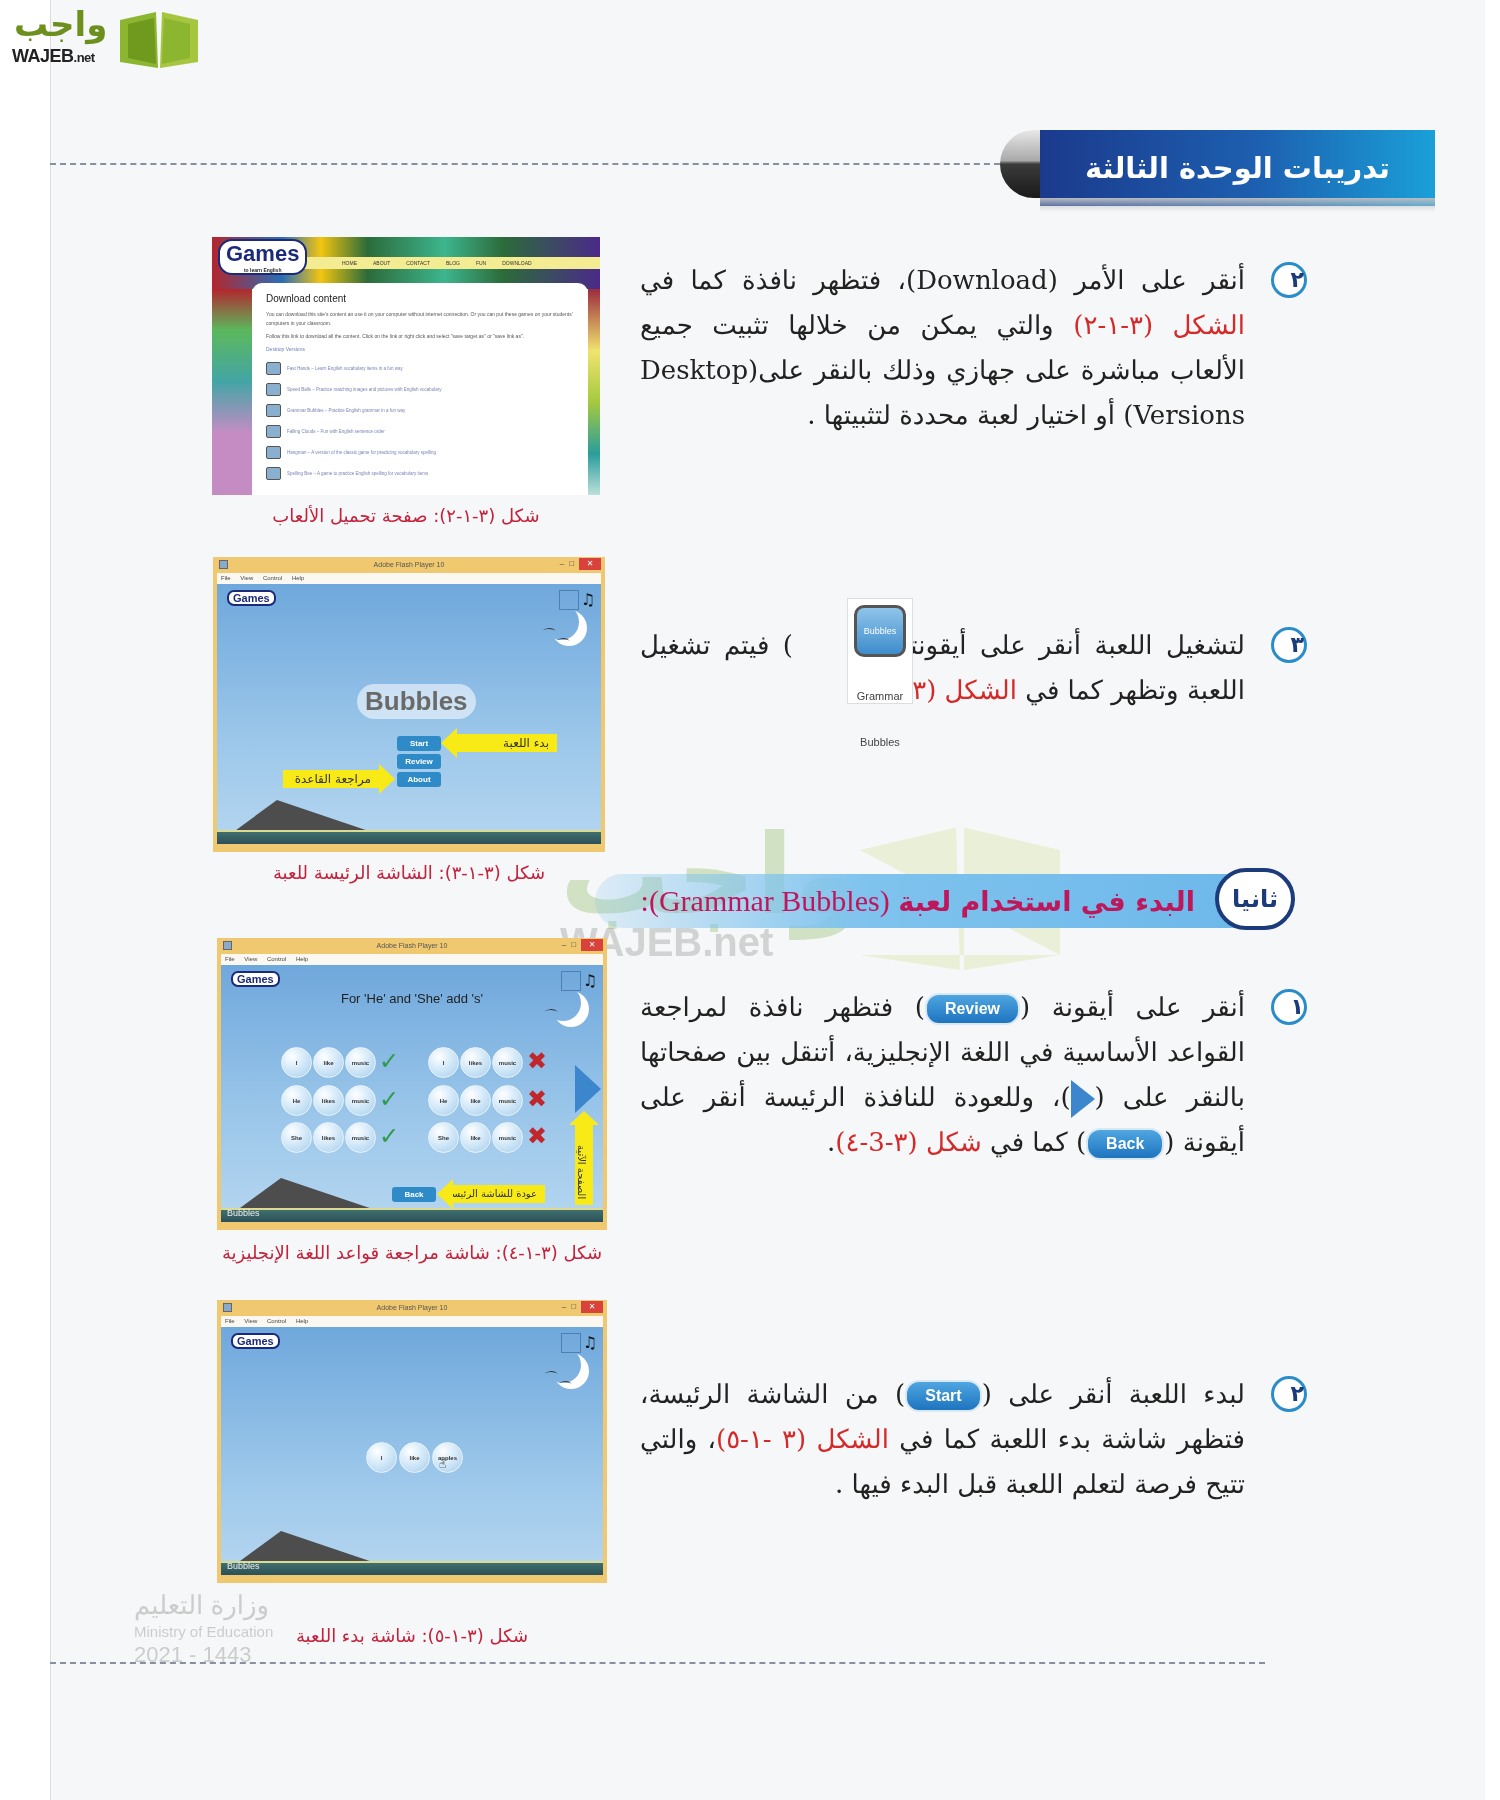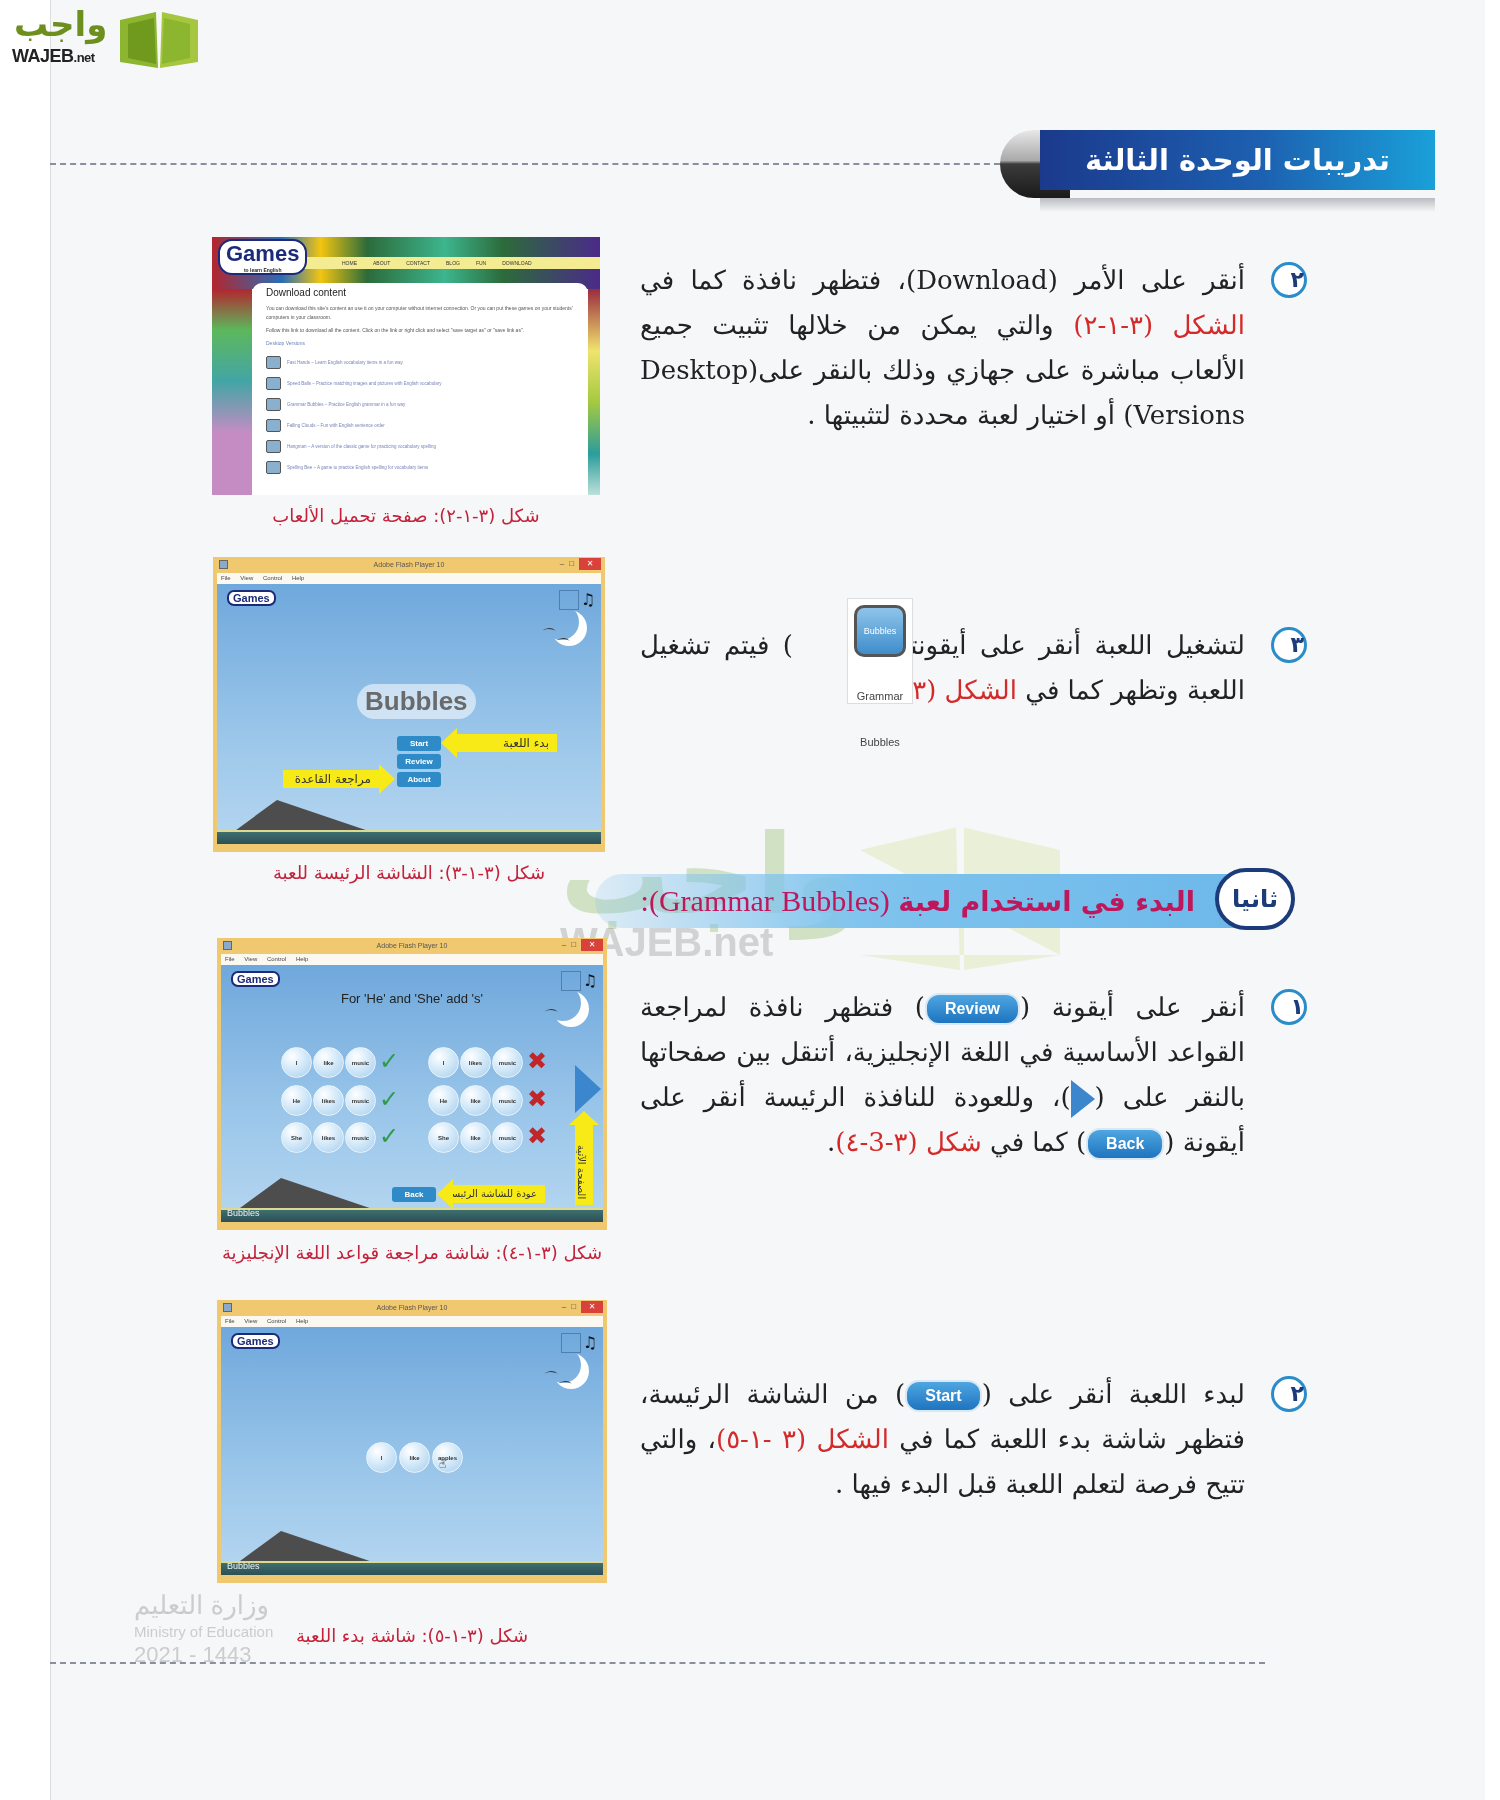--- a/index.html
+++ b/index.html
@@ -20,21 +20,21 @@
   
   .dash { position: absolute; height: 0; border-top: 2px dashed #8a8fa0; }
 
   
   .banner { position: absolute; right: 50px; top: 130px; width: 435px; height: 68px; }
   .banner .knob {
     position: absolute; left: 0; top: 0; width: 70px; height: 68px; border-radius: 34px 0 0 34px;
     background: linear-gradient(180deg, #e8e8e8 0%, #a9a9a9 45%, #3b3b3b 50%, #1a1a1a 100%);
   }
   .banner .bar {
-    position: absolute; left: 40px; top: 0; right: 0; height: 60px;
+    position: absolute; left: 40px; top: 0; right: 0; height: 76px;
     background: linear-gradient(90deg, #1b3a8c 0%, #1d5fb0 55%, #1aa0d8 100%);
     display: flex; align-items: center; justify-content: center;
   }
   .banner .title { color: #fff; font-size: 29px; font-weight: bold; direction: rtl; }
   .banner .shadow { position: absolute; left: 40px; right: 0; top: 68px; height: 14px; background: linear-gradient(180deg, #b9bcc2, rgba(240,240,240,0)); }
 
   
   .step { position: absolute; right: 240px; direction: rtl; text-align: justify; text-align-last: right; font-family: "DejaVu Serif", serif; color: #222; }
   .step p { font-size: 26px; line-height: 45px; }
   .num {
@@ -95,21 +95,21 @@
   .site .hdr { position: absolute; left: 0; top: 0; right: 0; height: 52px;
     background: linear-gradient(90deg, #b3262e 0%, #2a6db5 18%, #f2c511 28%, #2c6b3a 40%, #3db58e 60%, #2c6b3a 75%, #4b2a8a 100%); }
   .site .navbar { position: absolute; left: 70px; right: 0; top: 20px; height: 12px; background: #f3ec93; display: flex; gap: 16px; padding-left: 60px; align-items: center; }
   .site .navbar span { font-size: 5px; color: #333; font-family: "Liberation Sans", sans-serif; }
   .site .glogo { position: absolute; left: 6px; top: 2px; font-family: "Liberation Sans", sans-serif; font-weight: bold; color: #1c2a7a; font-size: 22px; background: #fff; border-radius: 14px; padding: 0 6px; border: 2px solid #1c2a7a; line-height: 26px; }
   .site .glogo small { display: block; font-size: 5px; line-height: 6px; color: #222; text-align: center; }
   .site .leftband { position: absolute; left: 0; top: 52px; bottom: 0; width: 40px;
     background: linear-gradient(180deg, #b3262e 0%, #5cb85c 20%, #43a5a5 45%, #c58cc4 70%, #c58cc4 100%); }
   .site .rightband { position: absolute; right: 0; top: 52px; bottom: 0; width: 12px;
     background: linear-gradient(180deg, #9b2c3e 0%, #f0e36e 30%, #a5c940 55%, #2a9d9b 80%, #bde0da 100%); }
-  .site .content { position: absolute; left: 40px; right: 12px; top: 46px; bottom: 0; background: #fff; border-radius: 10px 10px 0 0; padding: 4px 14px; font-family: "Liberation Sans", sans-serif; }
+  .site .content { position: absolute; left: 40px; right: 12px; top: 46px; bottom: 0; background: #fff; border-radius: 10px 10px 0 0; padding: 10px 14px; font-family: "Liberation Sans", sans-serif; }
   .site .content h4 { font-size: 10px; font-weight: normal; color: #222; margin-bottom: 6px; }
   .site .content p { font-size: 5px; color: #555; line-height: 9px; margin-bottom: 4px; }
   .site .content .link { color: #6a86b8; }
   .site .item { display: flex; align-items: center; gap: 6px; height: 21px; }
   .site .item i { display: block; width: 15px; height: 13px; background: #8ab0cf; border: 1px solid #555; border-radius: 2px; }
   .site .item span { font-size: 4.5px; color: #7a84b8; }
 
   
   .flash { background: #f0c870; padding: 0 4px 4px 4px; }
   .flash .tbar { height: 16px; position: relative; text-align: center; font-size: 7px; line-height: 16px; color: #555; font-family: "Liberation Sans", sans-serif; }

